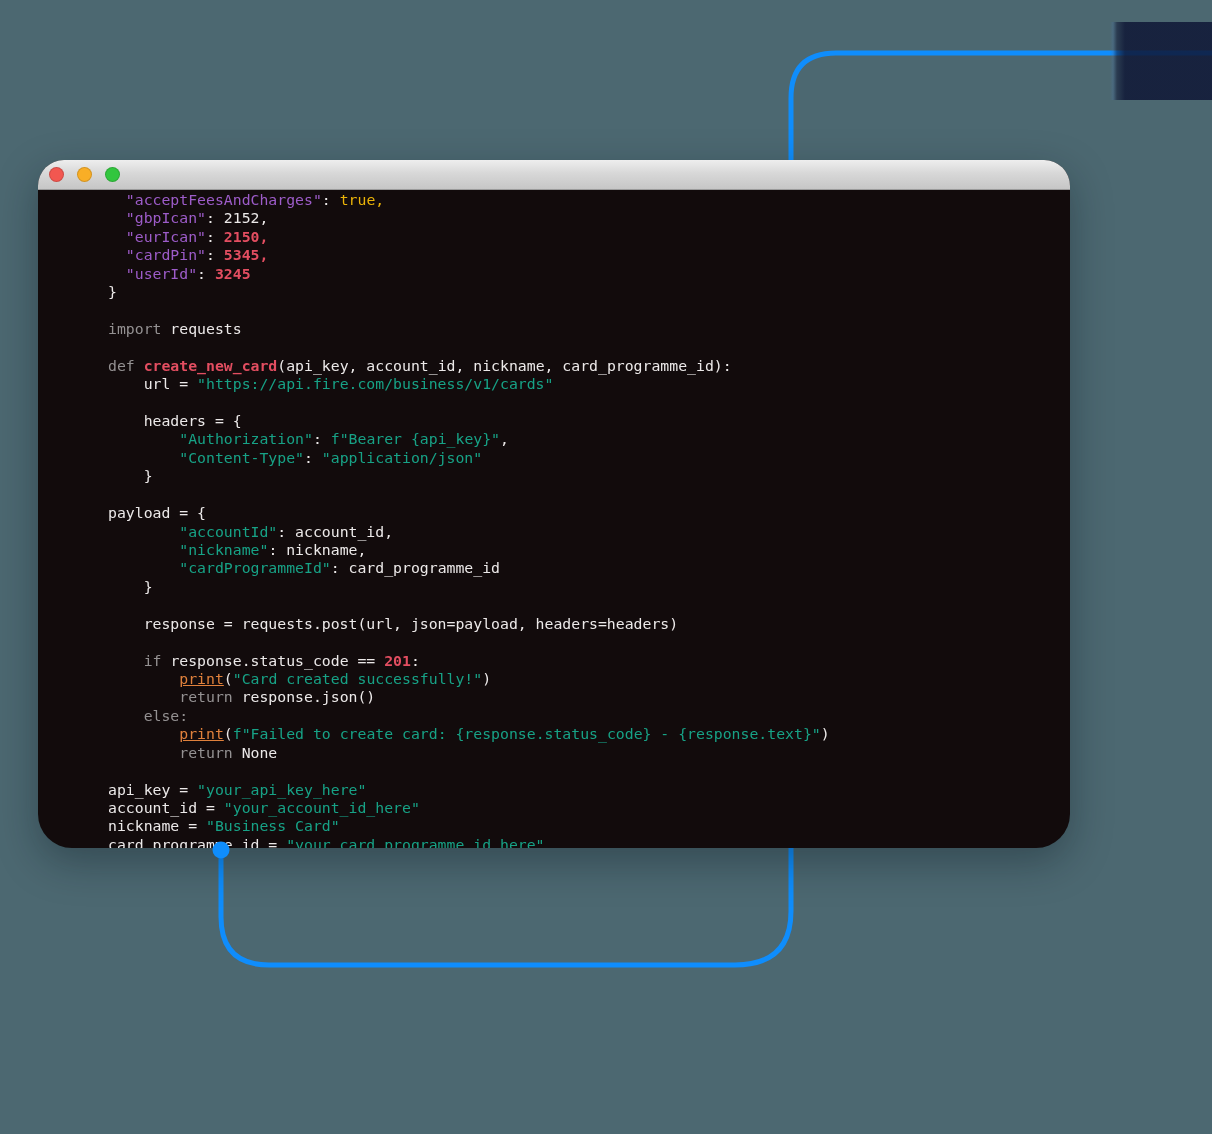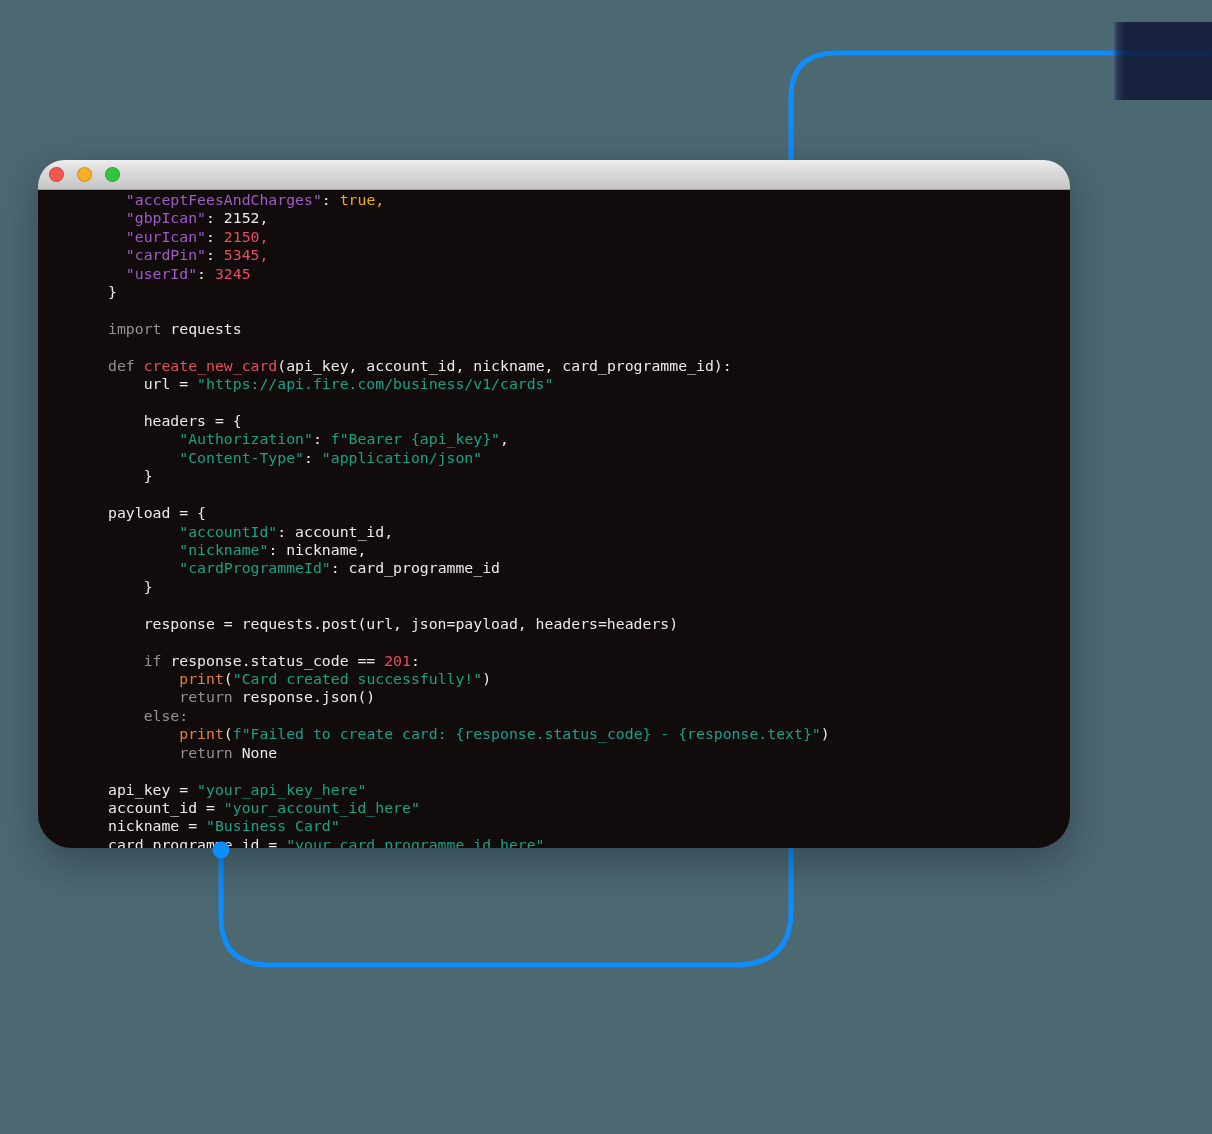--- a/index.html
+++ b/index.html
@@ -52,23 +52,23 @@
     font-family:"DejaVu Sans Mono","Liberation Mono",monospace;
     font-size:14.8px;
     line-height:18.43px;
     white-space:pre;
   }
   .code-line{height:18.43px;}
   .tok-plain{color:#ece9e9;}
   .tok-kw{color:#949192;}
   .tok-str{color:#17a286;}
   .tok-key{color:#9d5cc9;}
-  .tok-red{color:#e34e61;}
+  .tok-red{color:#e34e61;font-weight:bold;}
   .tok-bool{color:#eab308;}
-  .tok-call{color:#e0813c;}
+  .tok-call{color:#e0813c;text-decoration:underline;}
   
   .dot-layer{position:absolute;left:204px;top:833px;z-index:4;}
 </style>
 </head>
 <body>
 
 <div class="canvas">
 
   <svg class="connector" width="1212" height="1134" viewBox="0 0 1212 1134" aria-hidden="true">
     <path d="M1216 53 H836 Q791 53 791 98 V911 Q791 965 735 965 H269 Q221 965 221 917 V851" fill="none" stroke="#0f8dfc" stroke-width="5"></path>

